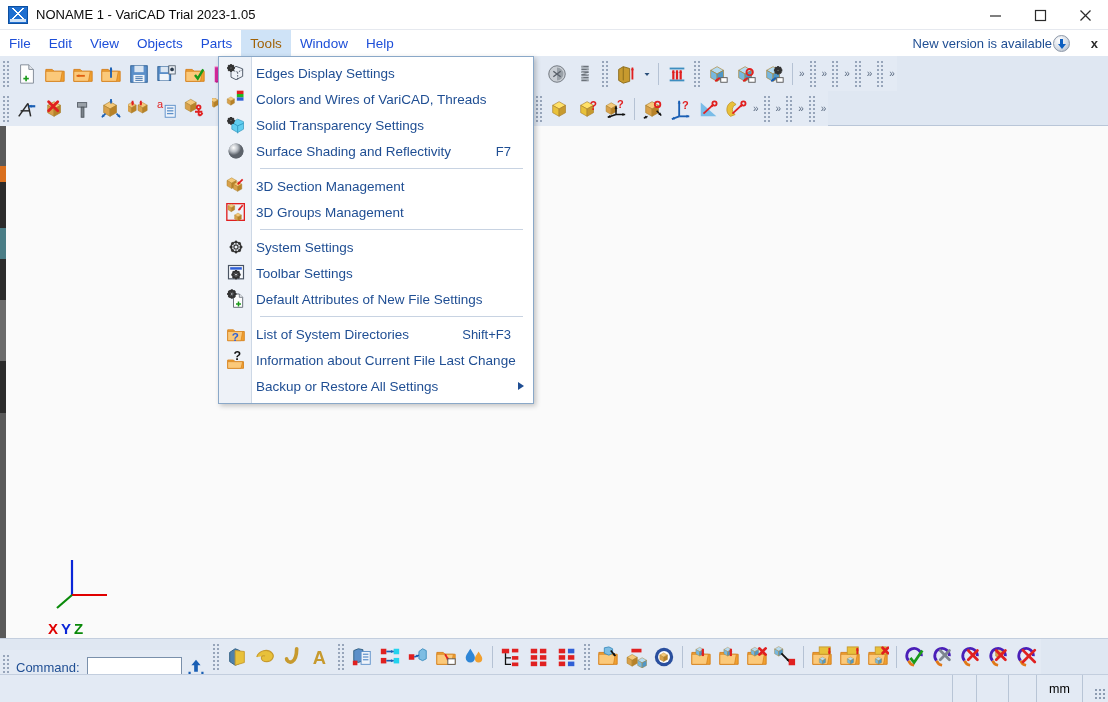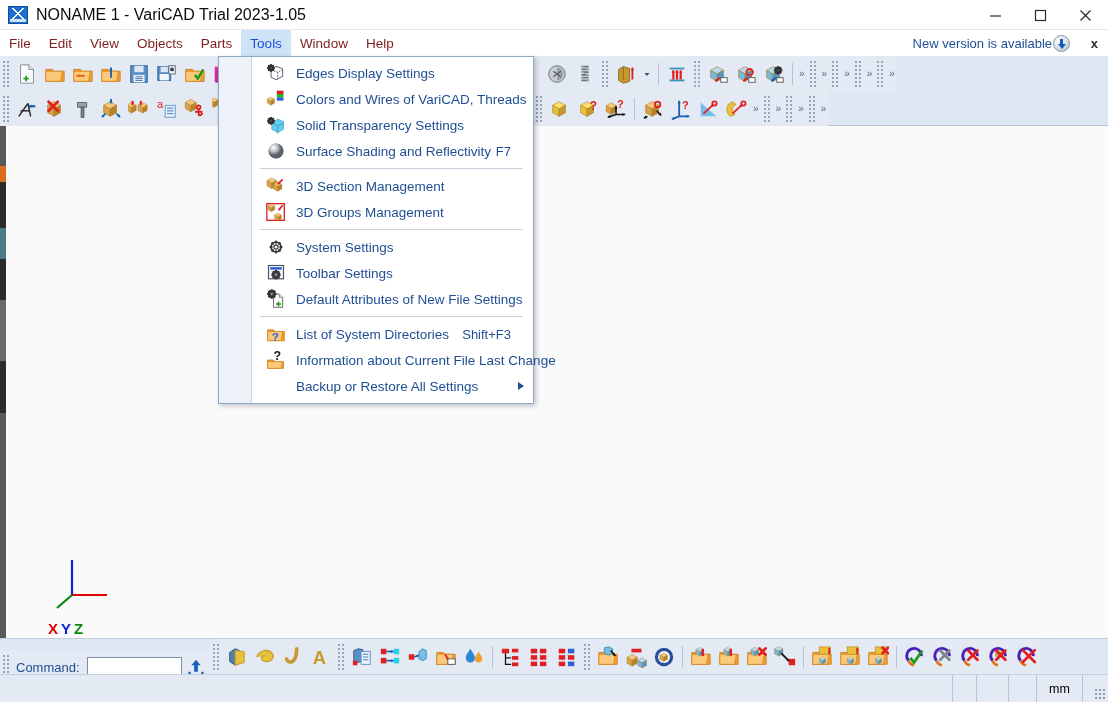--- a/index.html
+++ b/index.html
@@ -38,21 +38,21 @@
     background:
       linear-gradient(135deg, transparent 45%, #ffffff 45%, #ffffff 55%, transparent 55%),
       linear-gradient(45deg, transparent 45%, #ffffff 45%, #ffffff 55%, transparent 55%);
   }
   .title-logo::after {
     content: ""; position: absolute;
     left: 1px; bottom: 1px; width: 16px; height: 3px;
     background: #cfe2f7;
   }
   .title-text {
-    font-size: 16px; color: #0b0b0b;
+    font-size: 13px; color: #0b0b0b;
     white-space: nowrap;
   }
   .win-btns {
     position: absolute; right: 0; top: 0;
     height: 30px; display: flex;
   }
   .win-btn {
     width: 45px; height: 30px;
     display: flex; align-items: center; justify-content: center;
   }
@@ -61,26 +61,26 @@
   
   .menubar {
     position: absolute; top: 30px; left: 0;
     width: 1108px; height: 26px;
     background: #ffffff;
     display: flex; align-items: stretch;
   }
   .menu-item {
     padding: 0 9px;
     display: flex; align-items: center;
-    font-size: 13.5px; color: #7f1d1d;
+    font-size: 13.5px; color: #1d4ed8;
     white-space: nowrap;
   }
   .menu-item.active {
     background: #cfe3f7;
-    color: #1d4ed8;
+    color: #a16207;
   }
   .newver {
     position: absolute; right: 38px; top: 0;
     height: 26px; display: flex; align-items: center; gap: 1px;
     font-size: 13px; color: #1f4e93;
   }
   .dl-icon {
     width: 17px; height: 17px; border-radius: 50%;
     background: radial-gradient(circle at 35% 30%, #ffffff 0%, #d7dde6 55%, #a8b2c0 100%);
     border: 1px solid #8d98a8;
@@ -249,21 +249,20 @@
     width: 33px;
     background: #eef2f8;
     border-right: 1px solid #cdd8e6;
   }
   .dd-item {
     position: relative;
     display: flex; align-items: center;
     height: 26px;
     padding-left: 0;
     z-index: 2;
-    margin-left: 40px;
   }
   .dd-ico {
     width: 33px; height: 26px;
     display: flex; align-items: center; justify-content: center;
     flex: 0 0 auto;
   }
   .dd-ico svg { display: block; }
   .dd-label {
     font-size: 13.5px; color: #1f4e93;
     margin-left: 4px; white-space: nowrap;

